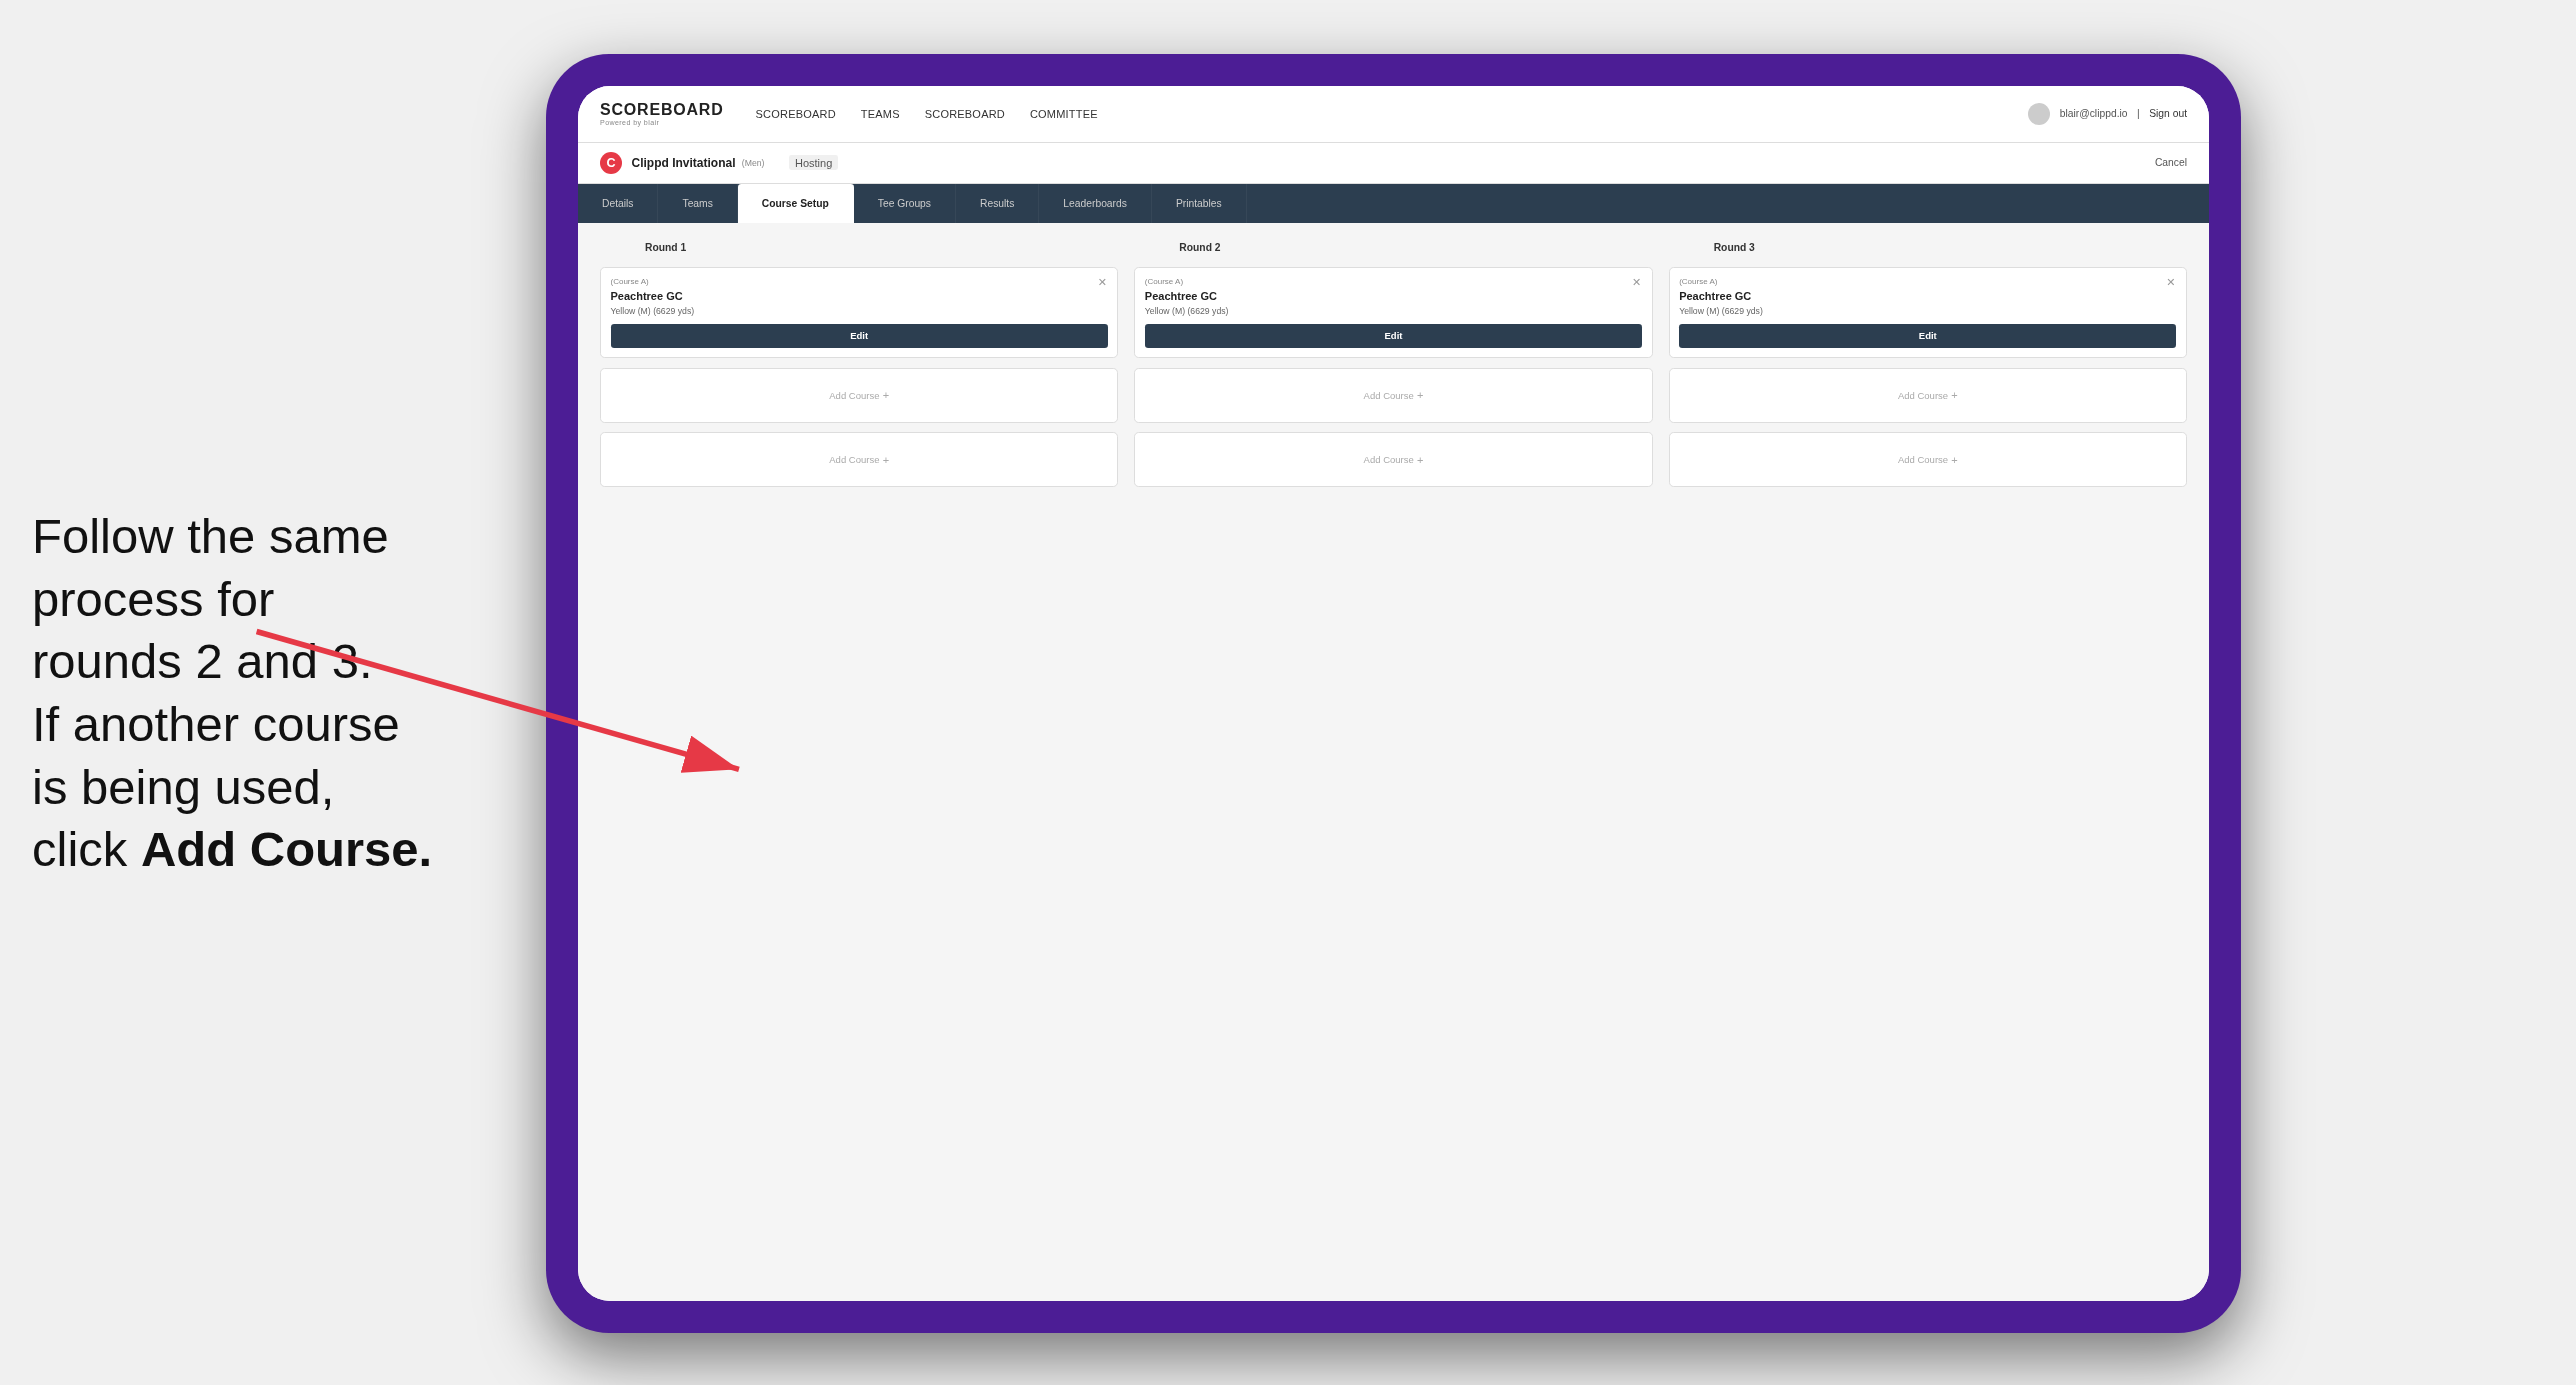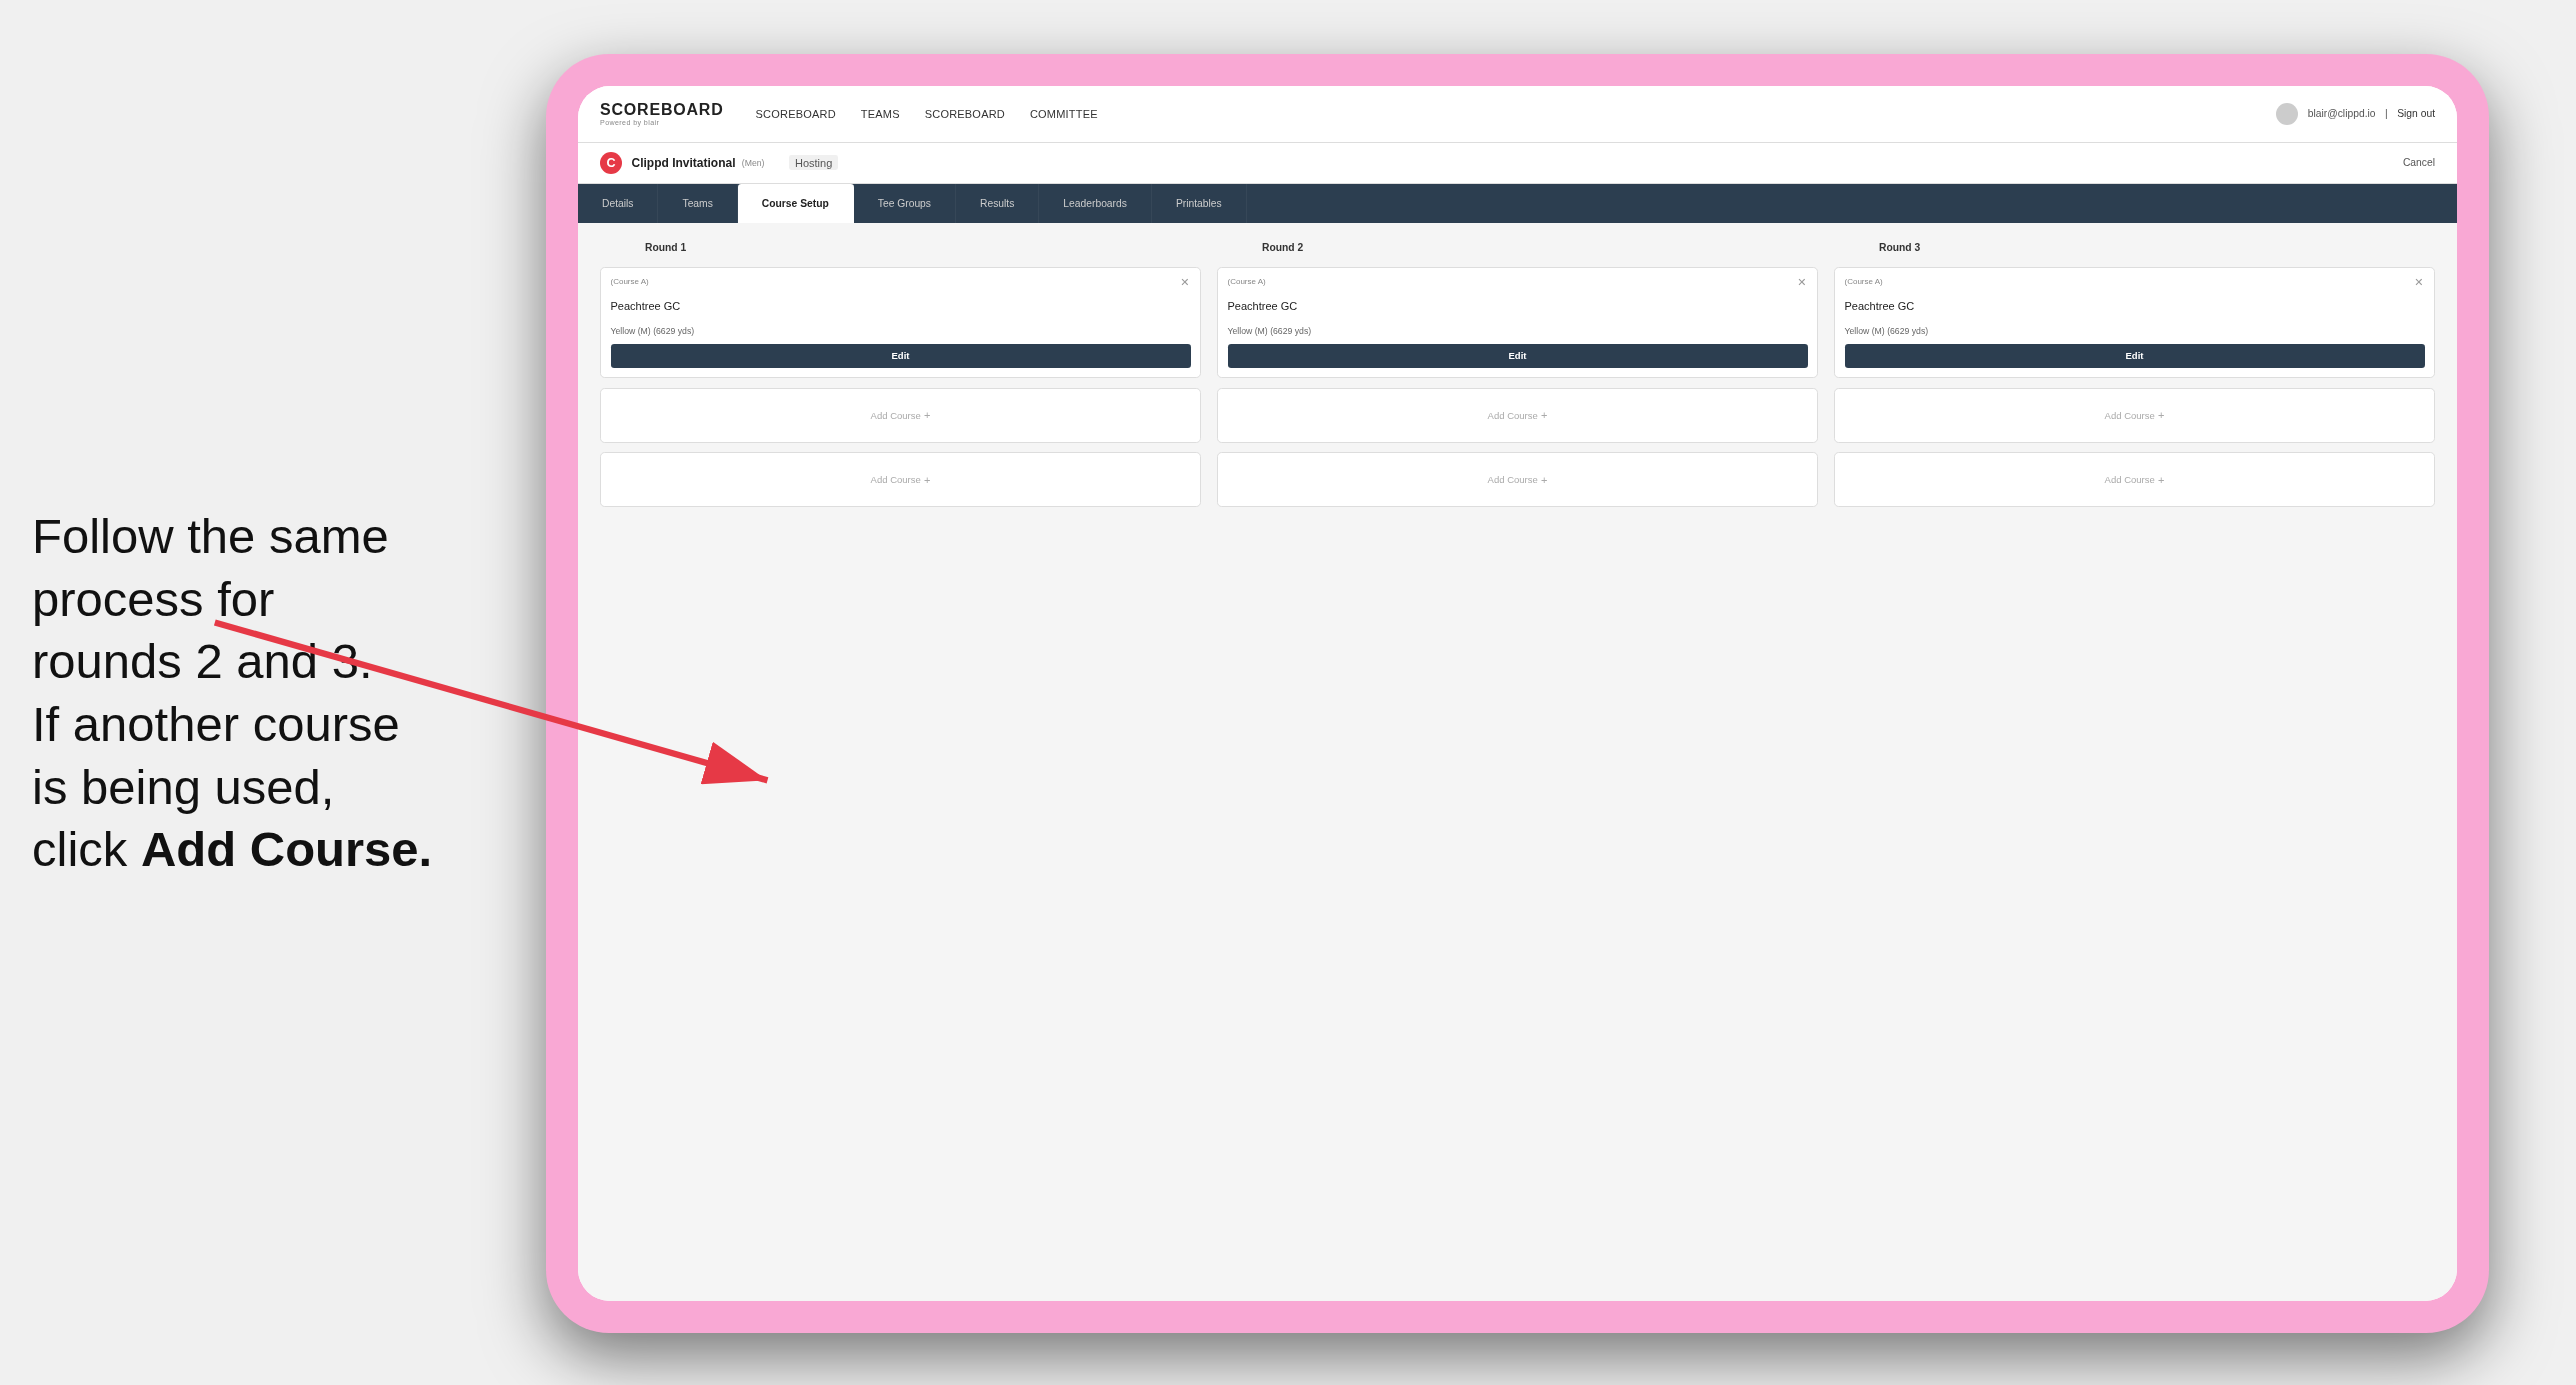--- a/index.html
+++ b/index.html
@@ -22,23 +22,23 @@
       line-height: 1.25;
       color: #111;
       flex-shrink: 0;
     }
     .left-text strong {
       font-weight: 900;
     }
 
     
     .tablet {
-      width: 1943px;
+      width: 1695px;
       height: 1279px;
-      background: #f9a8d4;
+      background: #4c1d95;
       border-radius: 63px;
       padding: 32px;
       display: flex;
       align-items: center;
       justify-content: center;
       box-shadow: 0 24px 63px rgba(0,0,0,0.5);
       position: relative;
       flex-shrink: 0;
     }
 
@@ -213,23 +213,23 @@
       padding: 9.5px;
       position: relative;
     }
 
     .course-label {
       font-size: 8px;
       color: #888;
     }
     .course-name {
       font-size: 11px;
-      font-weight: 400;
+      font-weight: 700;
       color: #222;
-      margin: 14px 0;
+      margin: 4px 0;
     }
     .course-details {
       font-size: 8.7px;
       color: #666;
     }
     .remove-icon {
       position: absolute;
       top: 8px;
       right: 8px;
       width: 14.2px;

